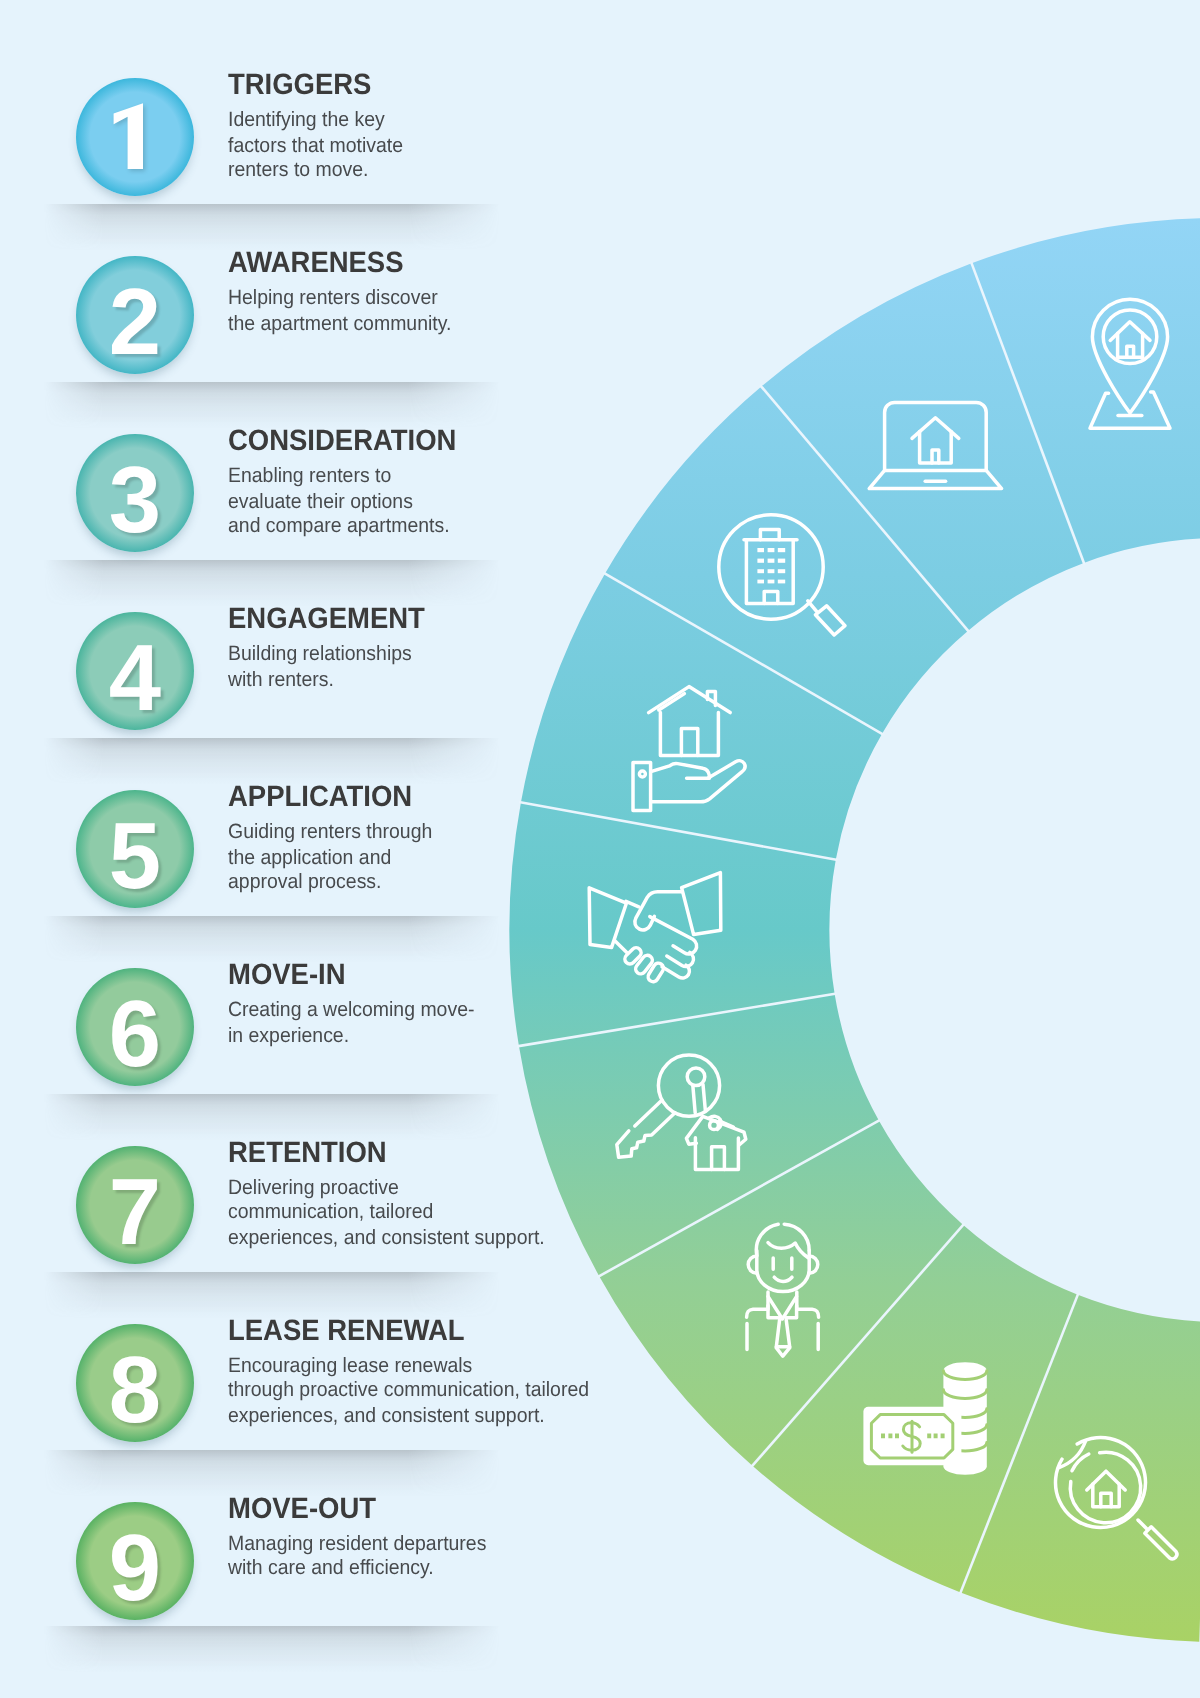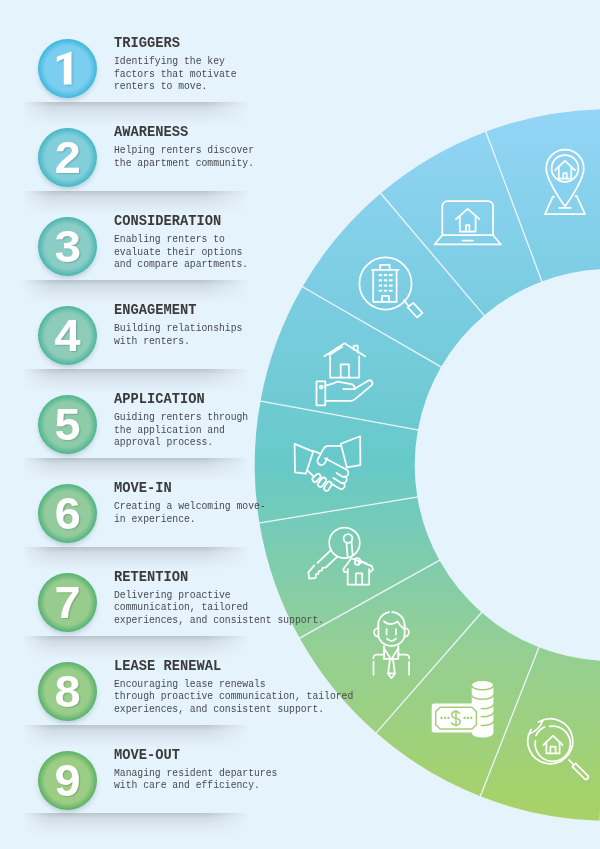--- a/index.html
+++ b/index.html
@@ -2,21 +2,21 @@
 <html><head>
 <meta charset="utf-8">
 <title>Renter Journey</title>
 <style>
   html,body{margin:0;padding:0;}
   body{width:600px;height:849px;overflow:hidden;background:#e5f3fc;
        font-family:"Liberation Sans",sans-serif;}
   #stage{position:relative;width:600px;height:849px;overflow:hidden;background:#e5f3fc;}
   svg.wheel{position:absolute;left:0;top:0;width:600px;height:849px;}
   .steps{position:absolute;left:0;top:0;width:300px;height:849px;}
-  .step{position:absolute;left:0;width:262px;height:89px;font-family:Liberation Mono, monospace;}
+  .step{position:absolute;left:0;width:262px;height:89px;}
   .shadowbar{position:absolute;left:22px;top:71.6px;width:228px;height:23px;
      background:linear-gradient(to bottom, rgba(120,126,132,.40) 0%, rgba(120,126,132,.19) 24%,
                 rgba(120,126,132,.10) 52%, rgba(120,126,132,0) 100%);
      -webkit-mask-image:linear-gradient(to right, rgba(0,0,0,0) 0%, rgba(0,0,0,1) 13%,
                 rgba(0,0,0,1) 80%, rgba(0,0,0,0) 100%);
      mask-image:linear-gradient(to right, rgba(0,0,0,0) 0%, rgba(0,0,0,1) 13%,
                 rgba(0,0,0,1) 80%, rgba(0,0,0,0) 100%);}
   .circle{position:absolute;left:38px;top:9px;width:59px;height:59px;border-radius:50%;}
   .num{position:absolute;left:38px;top:9px;width:59px;height:59px;text-align:center;color:#fff;
        font-weight:700;font-size:47px;line-height:65px;

